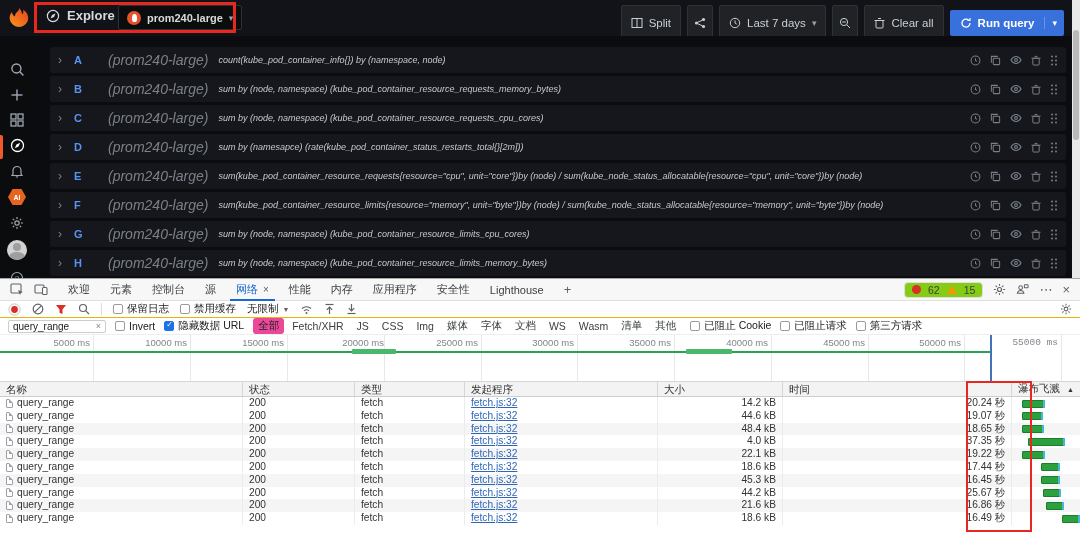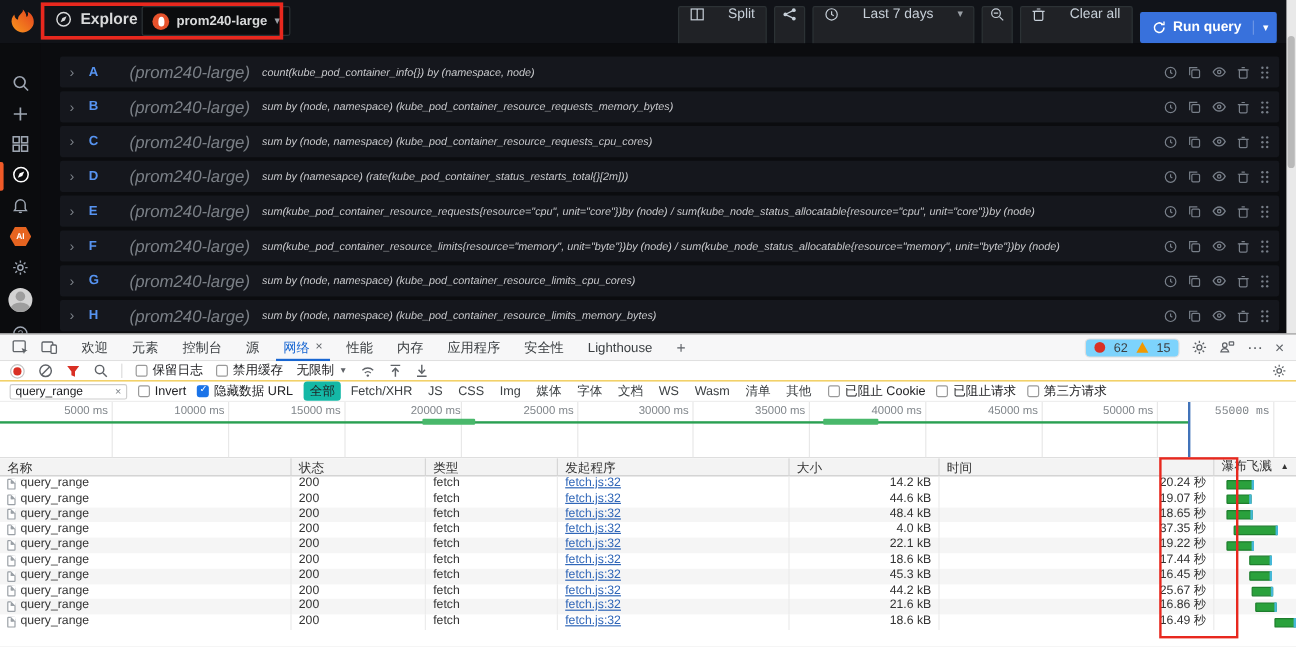--- a/index.html
+++ b/index.html
@@ -9,21 +9,21 @@
 
   
   .grafana { position:absolute; left:0; top:0; width:1080px; height:278px; background:#0b0c0f; overflow:hidden; }
   .g-topnav { position:absolute; left:0; top:0; width:1080px; height:36px; background:#111318; display:flex; align-items:center; }
   .g-logo { position:absolute; left:7px; top:6px; width:24px; height:24px; }
   .g-explore { position:absolute; left:46px; top:8px; display:flex; align-items:center; gap:7px; color:#d8d9da; font-size:13px; font-weight:bold; }
   .g-ds-picker { position:absolute; left:118px; top:5px; height:25px; background:#0b0c0e; border:1px solid #2c3235; border-radius:2px; display:flex; align-items:center; gap:6px; padding:0 8px; color:#d8d9da; font-size:11px; font-weight:bold; }
   .prom-dot { width:14px; height:14px; border-radius:50%; background:#e6522c; position:relative; }
   .prom-dot::after { content:""; position:absolute; left:4.5px; top:3px; width:5px; height:8px; background:#fff; border-radius:50% 50% 40% 40%; }
   .g-right { position:absolute; right:16px; top:5px; display:flex; align-items:center; gap:6px; }
-  .g-btn { height:36px; background:#202226; border:1px solid #2c3235; border-radius:2px; color:#c7d0d9; font-size:11.5px; display:flex; gap:20px; padding:0 9px; }
+  .g-btn { height:36px; background:#202226; border:1px solid #2c3235; border-radius:2px; color:#c7d0d9; font-size:11.5px; display:flex; align-items:center; gap:6px; padding:0 9px; }
   .g-btn.icon-only { padding:0 6px; }
   .g-run { height:26px; border-radius:2px; background:#3871dc; color:#fff; font-size:11.5px; font-weight:bold; display:flex; align-items:center; }
   .g-run .main { display:flex; align-items:center; gap:6px; padding:0 10px; border-right:1px solid rgba(255,255,255,.25); }
   .g-run .caret { padding:0 7px; font-size:9px; }
   .caret-glyph { font-size:9px; color:#9aa0a6; }
   .redbox1 { position:absolute; left:34px; top:2px; width:202px; height:31px; border:3px solid #e8281e; z-index:50; pointer-events:none; }
 
   .g-sidebar { position:absolute; left:0; top:36px; width:34px; height:242px; background:#0b0c0e; display:flex; flex-direction:column; align-items:center; gap:11px; padding-top:26px; }
   .sb-item { width:34px; height:18px; display:flex; justify-content:center; align-items:center; color:#9fa7b3; position:relative; }
   .sb-item.active { color:#fff; }
@@ -47,40 +47,40 @@
   .devtools { position:absolute; left:0; top:278px; width:1080px; height:261px; background:#fff; border-top:1px solid #a9a9a9; font-size:11px; color:#3c4043; }
   .dt-tabbar { position:absolute; left:0; top:0; width:1080px; height:22px; background:#f7f7f8; border-bottom:1px solid #e0e0e0; display:flex; align-items:center; }
   .dt-leading { display:flex; align-items:center; gap:10px; padding:0 10px; color:#5f6368; }
   .dt-tabs { display:flex; align-items:stretch; height:22px; }
   .dt-tab { display:flex; align-items:center; gap:5px; padding:0 10px; color:#3c4043; position:relative; }
   .dt-tab.active { color:#1967d2; }
   .dt-tab.active::after { content:""; position:absolute; left:4px; right:4px; bottom:0; height:2px; background:#1967d2; }
   .dt-tab .x { color:#5f6368; font-size:10px; }
   .dt-plus { padding:0 10px; color:#5f6368; font-size:13px; display:flex; align-items:center; }
   .dt-tabbar-right { margin-left:auto; display:flex; align-items:center; gap:10px; padding-right:10px; color:#5f6368; }
-  .badge-pill { display:flex; align-items:center; gap:7px; background:#7dd3fc; border:1px solid #e0e0e0; border-radius:4px; padding:1px 7px; }
+  .badge-pill { display:flex; align-items:center; gap:7px; background:#84cc16; border:1px solid #e0e0e0; border-radius:4px; padding:1px 7px; }
   .err-dot { width:9px; height:9px; border-radius:50%; background:#d93025; display:inline-block; }
   .warn-tri { width:0; height:0; border-left:5px solid transparent; border-right:5px solid transparent; border-bottom:9px solid #f29900; display:inline-block; }
   .badge-num { font-size:10.5px; color:#3c4043; }
   .glyph-btn { font-size:13px; color:#5f6368; }
 
   .dt-toolbar { position:absolute; left:0; top:22px; width:1080px; height:17px; background:#fff; border-bottom:1px solid #eab308; display:flex; align-items:center; gap:11px; padding:0 8px; color:#5f6368; }
   .dt-check { display:flex; align-items:center; gap:4px; font-size:10.5px; color:#202124; }
   .cb { width:10px; height:10px; border:1px solid #9a9a9a; border-radius:2px; background:#fff; position:relative; }
   .cb.checked { background:#1a73e8; border-color:#1a73e8; }
   .cb.checked::after { content:"✓"; position:absolute; left:1px; top:-2px; color:#fff; font-size:8px; }
   .throttle { display:flex; align-items:center; gap:4px; font-size:10.5px; color:#202124; }
   .vsep { width:1px; height:12px; background:#ddd; }
   .dt-toolbar .right-gear { margin-left:auto; }
 
   .dt-filterbar { position:absolute; left:0; top:39px; width:1080px; height:17px; background:#fff; border-bottom:1px solid #eee; display:flex; align-items:center; gap:9px; padding:0 8px; }
   .filter-input { width:98px; height:13px; border:1px solid #cdcdcd; border-radius:2px; display:flex; align-items:center; justify-content:space-between; padding:0 4px; font-size:10px; color:#202124; background:#fff; }
   .filter-input .x { color:#80868b; font-size:9px; }
   .chip { font-size:10.5px; color:#3c4043; padding:1px 5px; border-radius:3px; }
-  .chip.selected { background:#14b8a6; color:#202124; }
+  .chip.selected { background:#ec4899; color:#202124; }
 
   .dt-overview { position:absolute; left:0; top:56px; width:1080px; height:47px; background:#fff; border-bottom:1px solid #d6d6d6; overflow:hidden; }
   .ov-grid { position:absolute; top:0; width:1px; height:47px; background:#e8e8e8; }
   .ov-label { position:absolute; top:2px; font-size:9.5px; color:#80868b; transform:translateX(-100%); padding-right:3px; white-space:nowrap; }
   .ov-line { position:absolute; left:0; top:16px; height:2px; background:#2aa052; }
   .ov-bump { position:absolute; top:14px; height:5px; background:#49b86b; border-radius:1px; }
   .ov-marker { position:absolute; top:0; width:2px; height:47px; background:#4173b9; }
 
   .dt-table { position:absolute; left:0; top:103px; width:1080px; height:158px; background:#fff; }
   .grid-row { display:grid; grid-template-columns:243px 112px 110px 193px 125px 229px 68px; }

